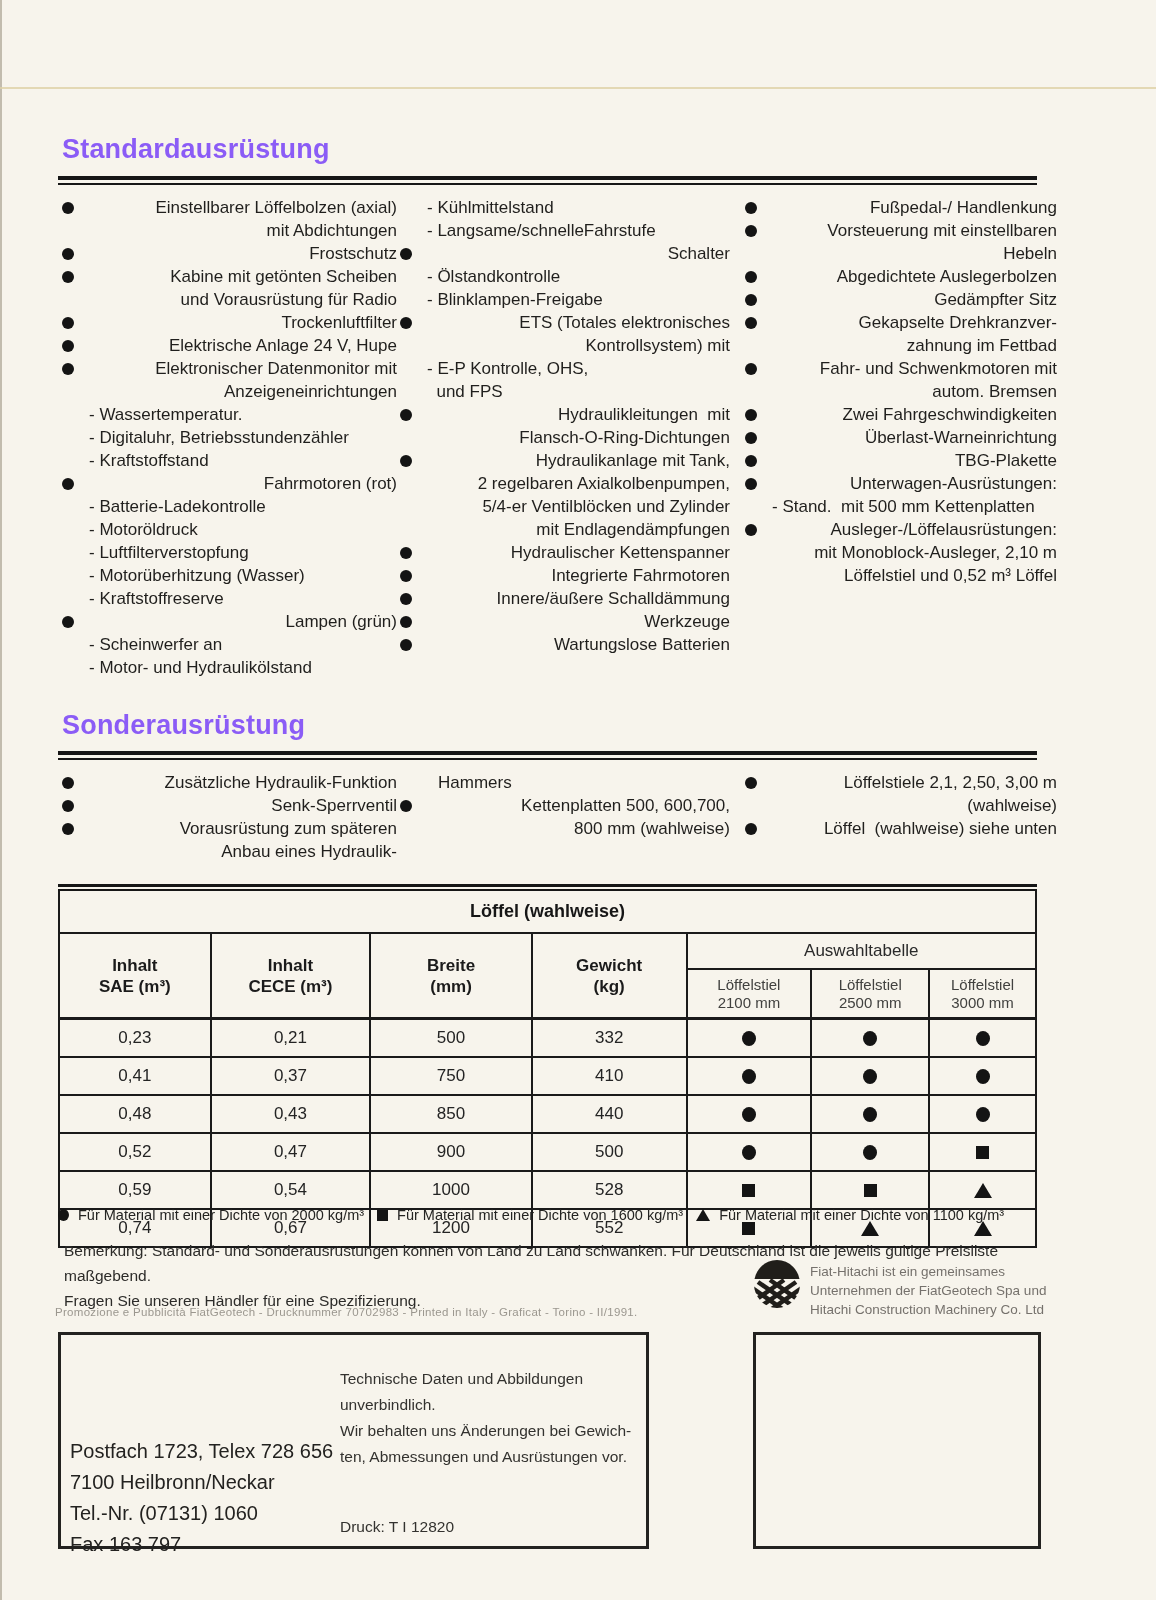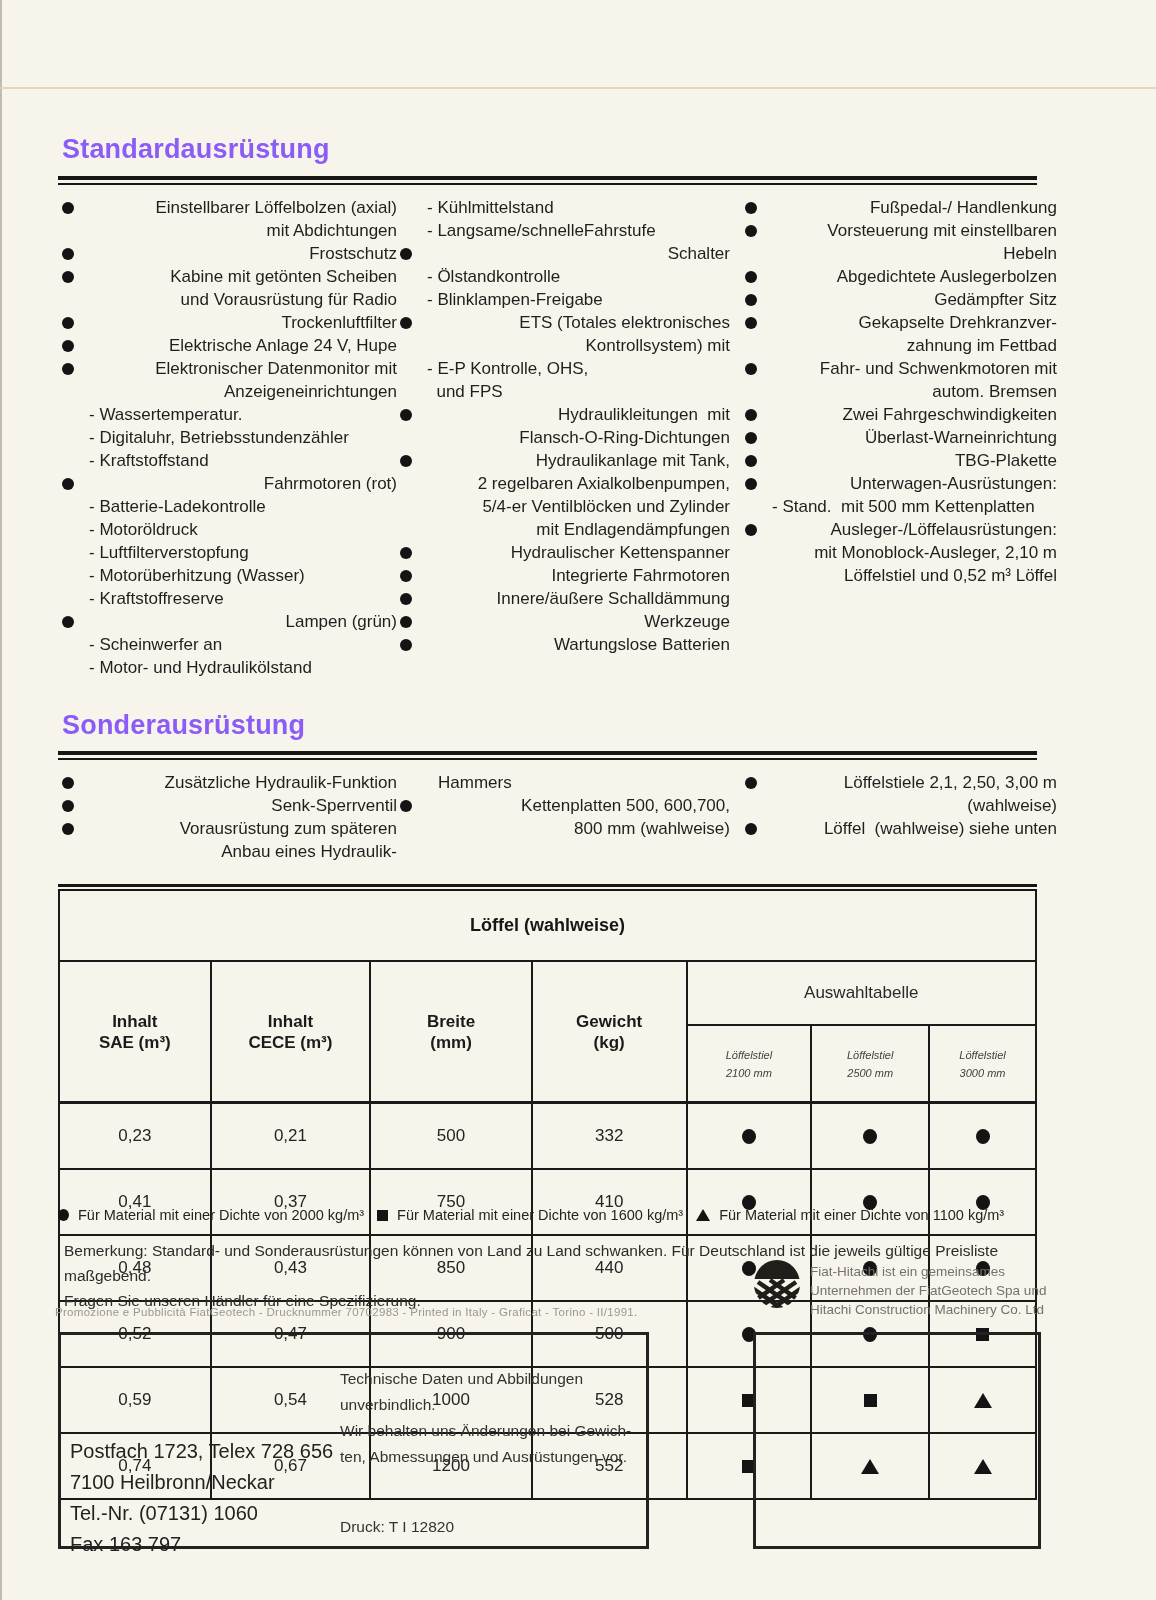--- a/index.html
+++ b/index.html
@@ -25,25 +25,25 @@
   #opt-c3{left:745px;top:771px;width:312px;}
   .li{position:relative;}
   .li .txt{display:block;white-space:pre-wrap;}
   .li.dot{padding-left:38px;text-align:right;}
   .li.dash{padding-left:27px;}
   .li.cont{padding-left:38px;}
   .li.dot .blt{position:absolute;left:0;top:6px;width:12px;height:12px;border-radius:50%;background:#141414;}
   
   .trule{position:absolute;left:58px;top:884px;width:979px;height:2px;border-top:3px solid #161616;border-bottom:2px solid #161616;}
   #bucket-table{position:absolute;left:58px;top:891px;border-collapse:collapse;width:979px;}
-  #bucket-table td,#bucket-table th{border:2px solid #1a1a1a;text-align:center;vertical-align:middle;padding:16px;margin-top:12px;}
+  #bucket-table td,#bucket-table th{border:2px solid #1a1a1a;text-align:center;vertical-align:middle;padding:2px;margin-top:12px;}
   .t-title{border-top:none !important;font-size:18px;font-weight:bold;height:37px;color:#161616;}
   .t-main{font-weight:bold;font-size:17px;line-height:21px;white-space:pre-line;border-bottom:3px solid #1a1a1a !important;color:#1b1b1b;}
   .t-group{font-weight:normal;font-size:17px;height:30px;color:#2a2a2a;}
-  .t-sub{font-weight:normal;font-size:11px;line-height:18px;color:#41413f;white-space:pre-line;height:43px;border-bottom:3px solid #1a1a1a !important;font-style:italic;}
+  .t-sub{font-weight:normal;font-size:15px;line-height:18px;color:#41413f;white-space:pre-line;height:43px;border-bottom:3px solid #1a1a1a !important;}
   .t-data td{font-size:17px;height:32px;color:#242424;}
   .mk{display:inline-block;vertical-align:middle;}
   .mk-circle{width:14px;height:15px;border-radius:50%;background:#141414;}
   .mk-square{width:13px;height:13px;background:#141414;}
   .mk-triangle{width:0;height:0;border-left:9px solid transparent;border-right:9px solid transparent;border-bottom:15px solid #141414;}
   
   #legend{position:absolute;left:58px;top:1207px;display:flex;gap:13px;font-size:14.5px;white-space:nowrap;color:#242422;}
   .leg-item{display:flex;align-items:center;gap:9px;}
   .leg-circle{width:11px;height:12px;border-radius:50%;background:#141414;flex:none;}
   .leg-square{width:11px;height:11px;background:#141414;flex:none;}

